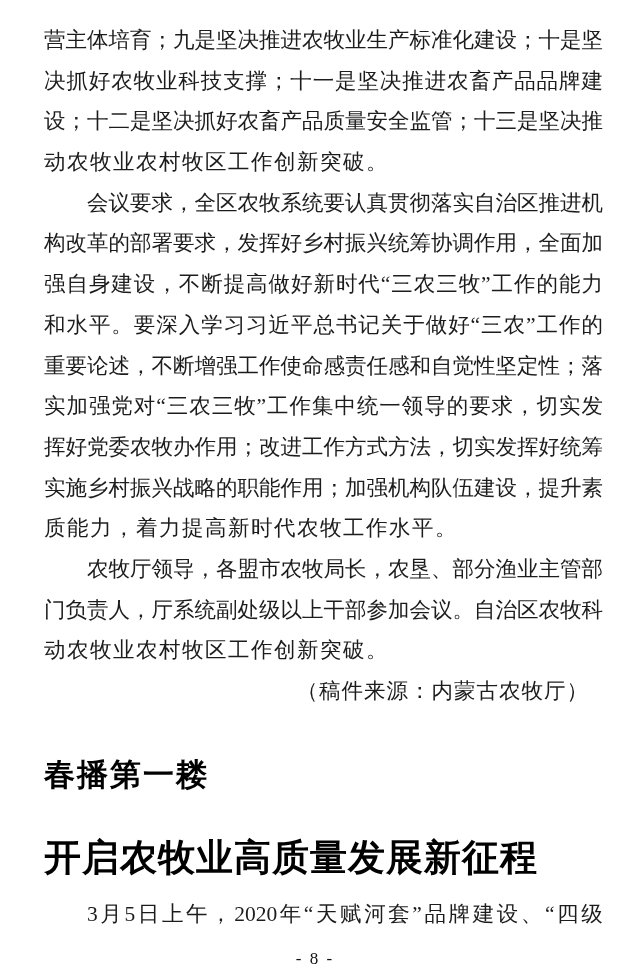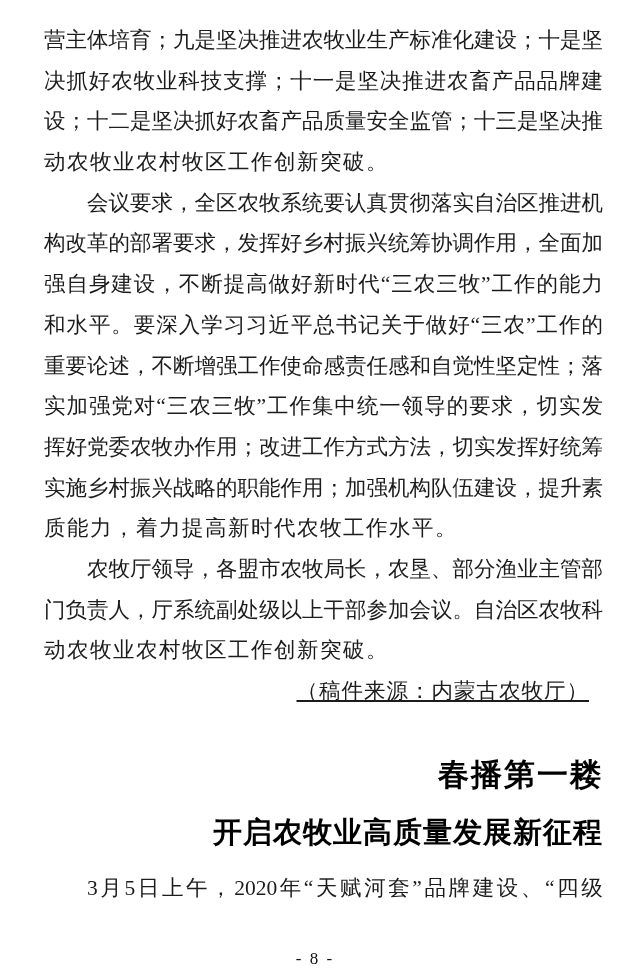--- a/index.html
+++ b/index.html
@@ -27,38 +27,37 @@
     justify-content: space-between;
     align-items: center;
     letter-spacing: 0;
     white-space: normal;
   }
   .indent { padding-left: 43px; }
   .source {
     text-align: right;
     padding-right: 14px;
     letter-spacing: 1px;
-    text-decoration: underline;
   }
   .title {
     font-weight: bold;
-    text-align: right;
+    text-align: left;
     color: #000000;
     margin: 0;
   }
   .title1 {
     font-size: 31px;
     line-height: 34px;
     margin-top: 46px;
     letter-spacing: 2px;
   }
   .title2 {
-    font-size: 29px;
+    font-size: 37px;
     line-height: 34px;
-    margin-top: 23px;
+    margin-top: 49px;
     letter-spacing: 1px;
   }
   .nextpara { margin-top: 19px; }
   .pagenum {
     position: absolute;
     left: 0;
     right: 0;
     bottom: 12px;
     text-align: center;
     font-size: 17px;

